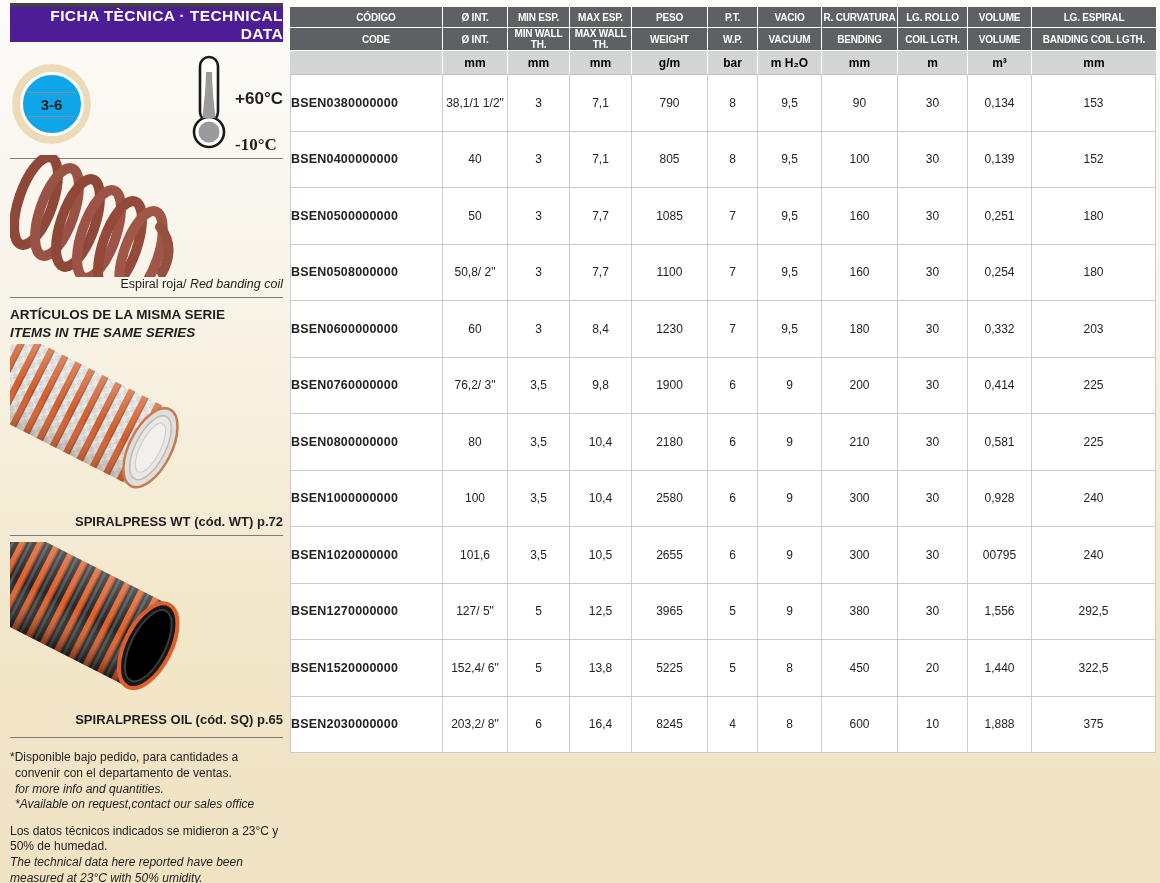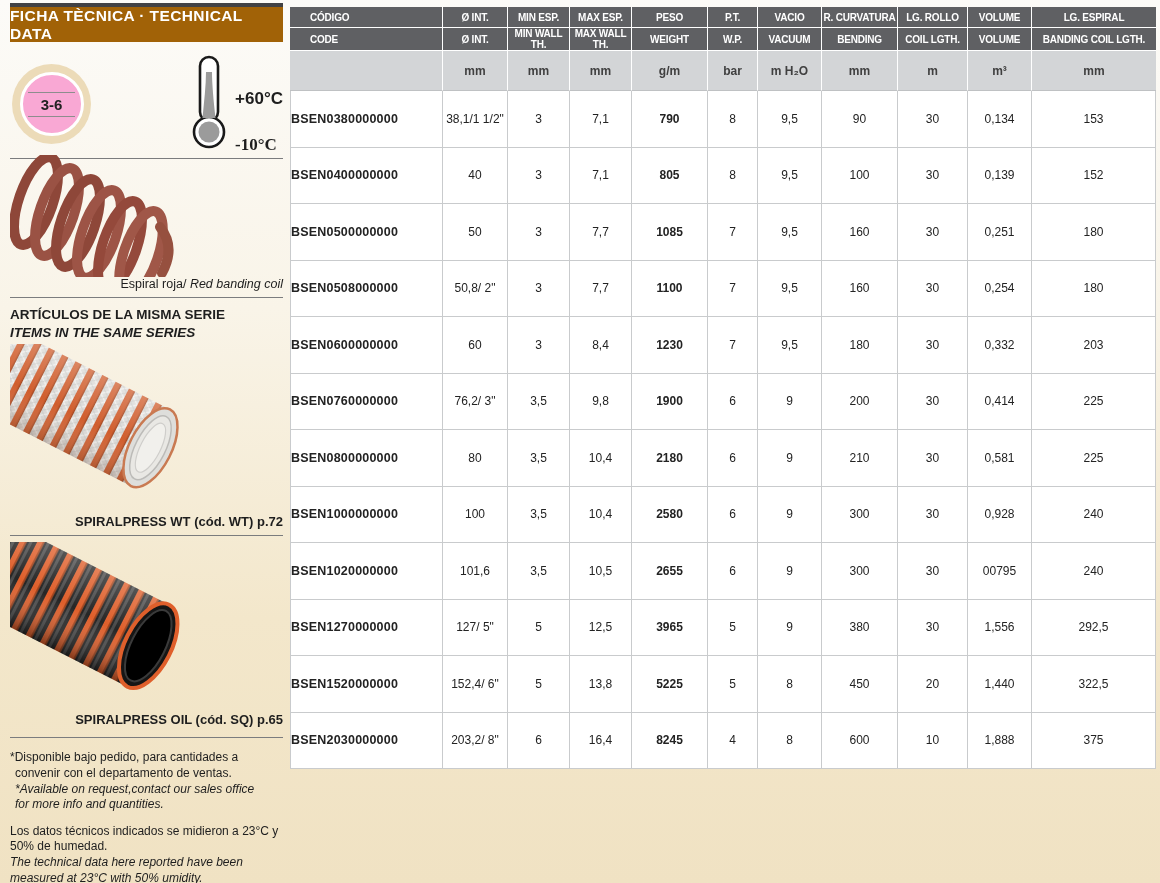--- a/index.html
+++ b/index.html
@@ -9,28 +9,28 @@
     color:#1e1e1e;
     background: linear-gradient(180deg, #fcfbf8 0%, #f9f4e8 35%, #f3e7cb 70%, #f0e2c3 100%);
     position: relative;
   }
 
   
   .sidebar { position:absolute; left:0; top:0; width:290px; height:883px; padding:0 7px 0 10px; }
 
   .title-bar {
     margin-top:3px; height:39px;
-    background:#a16207; border-top:4px solid #414144;
+    background:#4c1d95; border-top:4px solid #414144;
     color:#fff; font-weight:bold; font-size:15.5px; letter-spacing:.4px;
-    display:flex; align-items:center; justify-content:center;
+    display:flex; align-items:center; justify-content:center;text-align:right;
   }
 
   .icons-row { margin-top:18px; height:88px; display:flex; align-items:center; }
   .badge { width:80px; height:80px; border-radius:50%; background:#ecdbb8; display:flex; align-items:center; justify-content:center; margin-left:2px; }
-  .badge-inner { width:64px; height:64px; border-radius:50%; background:#f9a8d4; border:3px solid #fff; display:flex; align-items:center; justify-content:center; }
+  .badge-inner { width:64px; height:64px; border-radius:50%; background:#0ea5e9; border:3px solid #fff; display:flex; align-items:center; justify-content:center; }
   .badge-label { font-weight:bold; font-size:15px; color:#222; padding:3px 13px; border-top:1.5px solid #8d8d8d; border-bottom:1.5px solid #8d8d8d; }
   .thermo-block { margin-left:96px; display:flex; align-items:flex-start; }
   .temps { margin-left:4px; font-weight:bold; font-size:17px;margin-top:27px; }
   .temp-max { margin-top:8px; }
   .temp-min { margin-top:26px;font-family:Liberation Serif, serif; }
 
   .rule { border:none; border-top:1.5px solid #7b7c7e; margin:0; }
 
   .coil-svg { display:block; margin-top:-4px; }
   .caption-right { text-align:right; line-height:1.2; }
@@ -53,31 +53,31 @@
   
   .table-area { position:absolute; left:290px; top:7px; }
   table { border-collapse:separate; border-spacing:0; table-layout:fixed; width:866px; background:transparent; }
   th { font-weight:bold; overflow:hidden; }
   th.h1, th.h2 {
     background:#5f6063; color:#fff; font-size:10px; height:21px;
     border-right:1px solid #fff; border-bottom:1px solid #fff;
     text-align:center; letter-spacing:-0.2px;
   }
   th.h1:last-child, th.h2:last-child, th.unit:last-child { border-right:none; }
-  th.first { text-align:left; padding-left:20px; }
+  th.first { text-align:center; padding-left:20px; }
   th.unit {
-    background:#d3d5d7; color:#404040; font-size:12px; height:40px;
+    background:#d3d5d7; color:#000000; font-size:12px; height:24px;
     border-right:1px solid #fff; border-bottom:1px solid #bfc1c3; text-align:center;
   }
   tbody td {
     background:#fff; height:56.5px; font-size:12px; text-align:center; vertical-align:middle;
     border-right:1px solid #c9cbcd; border-bottom:1px solid #c9cbcd; color:#232323;
   }
   tbody td.code { text-align:left; font-weight:bold; font-size:12.5px; letter-spacing:.2px; border-left:1px solid #c9cbcd; }
-  tbody td.peso { font-weight:bold; }
+  tbody td.peso { font-weight:normal; }
 </style>
 </head>
 <body>
 
 <div class="sidebar">
 
   <div class="title-bar">FICHA TÈCNICA · TECHNICAL DATA</div>
 
   <div class="icons-row">
     <div class="badge">
@@ -175,22 +175,22 @@
     </svg>
   </div>
   <div class="hose-caption">SPIRALPRESS OIL (cód. SQ) p.65</div>
 
   <hr class="rule" style="margin-top:10px;">
 
   <div class="notes">
     <div class="note-group">
       <div class="line">*Disponible bajo pedido, para cantidades a</div>
       <div class="line indent1">convenir con el departamento de ventas.</div>
+      <div class="line italic indent1">for more info and quantities.</div>
       <div class="line italic indent1">*Available on request,contact our sales office</div>
-      <div class="line italic indent1">for more info and quantities.</div>
     </div>
     <div class="note-group">
       <div class="line">Los datos técnicos indicados se midieron a 23°C y</div>
       <div class="line">50% de humedad.</div>
       <div class="line italic">The technical data here reported have been</div>
       <div class="line italic">measured at 23°C with 50% umidity.</div>
     </div>
   </div>
 </div>
 

